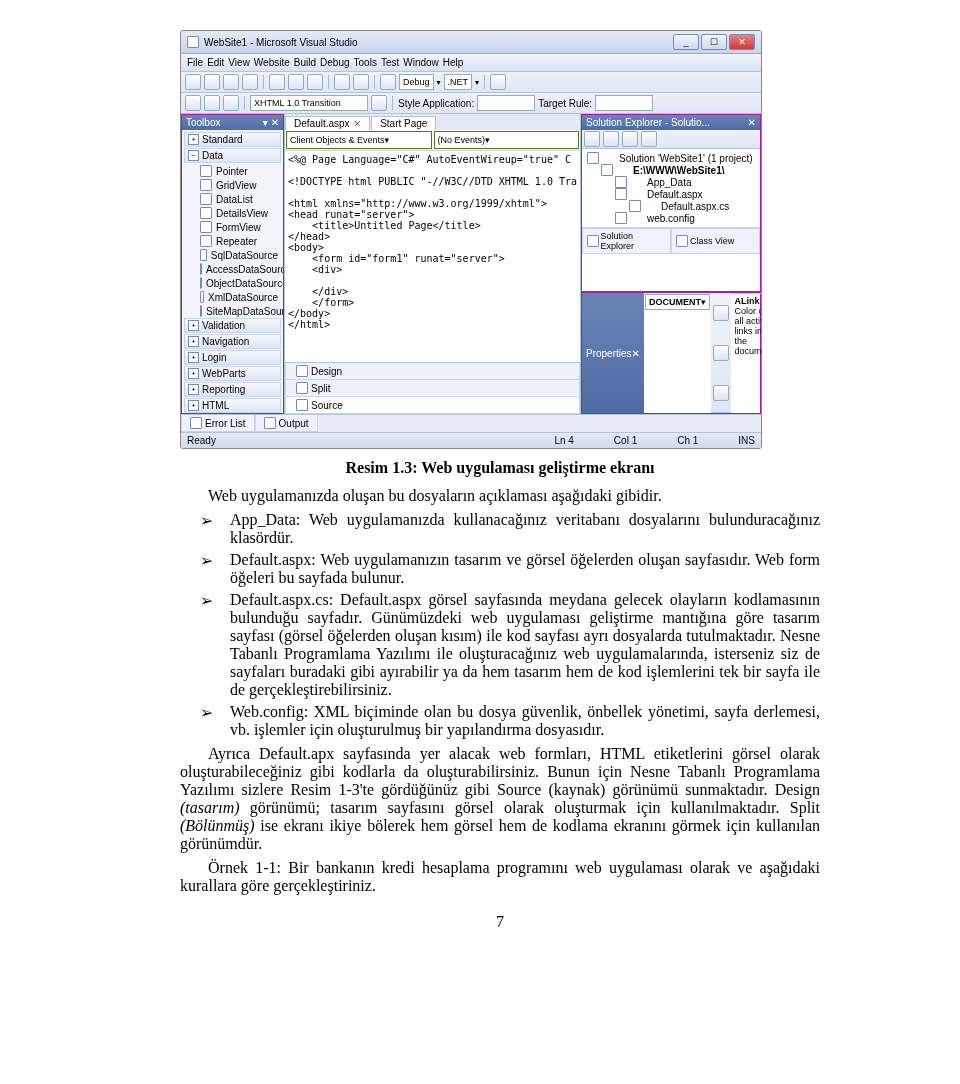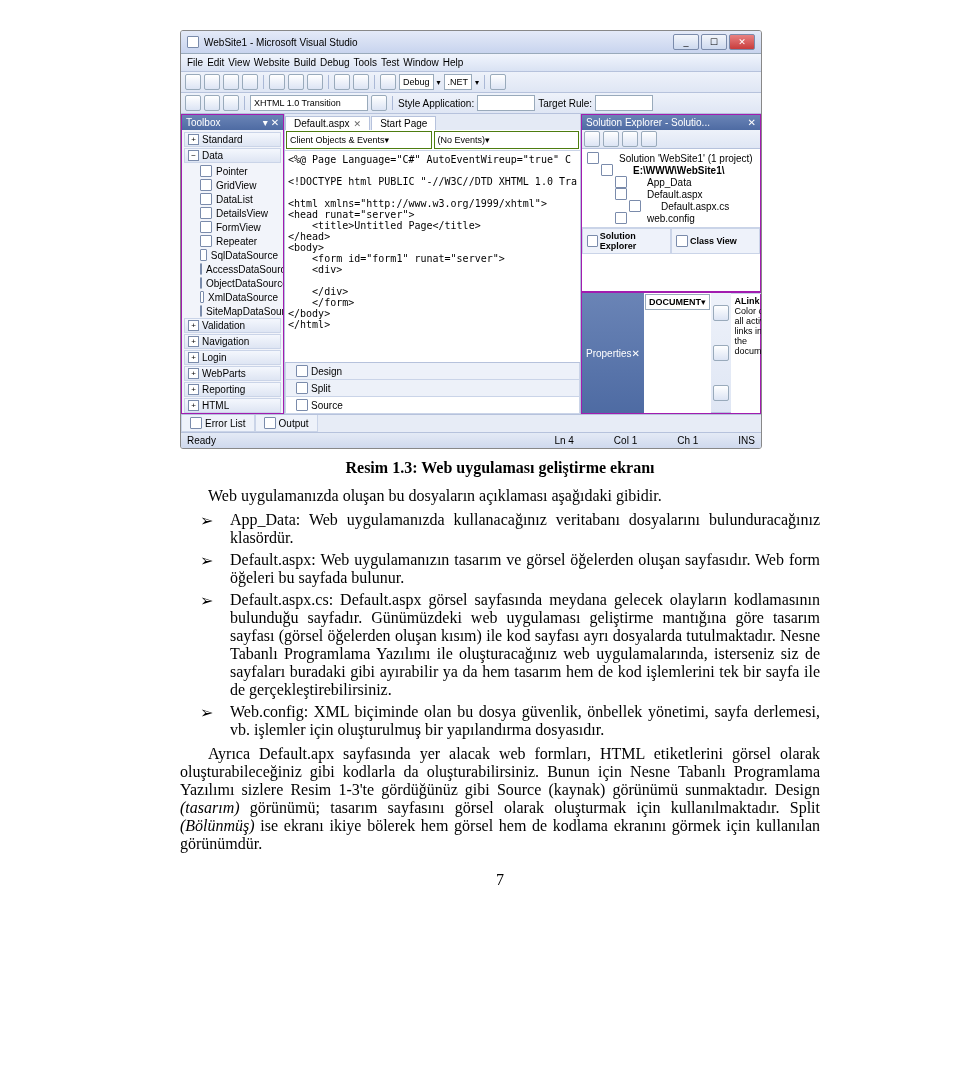--- a/index.html
+++ b/index.html
@@ -162,21 +162,21 @@
     font-size:10px;
     display:flex;align-items:center;gap:3px;
   }
   .view-tab.active { background:#fff;}
   .right-col { width:180px; display:flex;flex-direction:column;}
   .sol-ex { flex:1; background:#fff;display:flex;flex-direction:column;}
   .sol-tree { padding:3px;font-size:10px;}
   .tree-node { padding:0 0 0 2px;display:flex;align-items:center;gap:20px;}
   .tree-indent1 { padding-left:16px;}
   .tree-indent2 { padding-left:30px;}
-  .sol-tabs { display:flex;border-top:1px solid #cad4e8;font-weight:bold;}
+  .sol-tabs { display:flex;border-top:1px solid #cad4e8;}
   .sol-tabs .sol-tb {
     flex:1;font-size:9px;padding:2px 4px;border:1px solid #cad4e8;background:#eef2fa;
     display:flex;align-items:center;gap:2px;
   }
   .props { height:120px;background:#fff;display:flex;flex-direction:row;}
   .prop-grid {
     flex:1;font-size:10px;overflow:hidden;
   }
   .prop-row {
     display:flex;border-bottom:1px solid #e2e6ee;
@@ -544,14 +544,15 @@
   <p class="para" style="text-indent:28px;">Web uygulamanızda oluşan bu dosyaların açıklaması aşağıdaki gibidir.</p>
   <ul class="bullets">
     <li>App_Data: Web uygulamanızda kullanacağınız veritabanı dosyalarını bulunduracağınız klasördür.</li>
     <li>Default.aspx: Web uygulamanızın tasarım ve görsel öğelerden oluşan sayfasıdır. Web form öğeleri bu sayfada bulunur.</li>
     <li>Default.aspx.cs: Default.aspx görsel sayfasında meydana gelecek olayların kodlamasının bulunduğu sayfadır. Günümüzdeki web uygulaması geliştirme mantığına göre tasarım sayfası (görsel öğelerden oluşan kısım) ile kod sayfası ayrı dosyalarda tutulmaktadır. Nesne Tabanlı Programlama Yazılımı ile oluşturacağınız web uygulamalarında, isterseniz siz de sayfaları buradaki gibi ayırabilir ya da hem tasarım hem de kod işlemlerini tek bir sayfa ile de gerçekleştirebilirsiniz.</li>
     <li>Web.config: XML biçiminde olan bu dosya güvenlik, önbellek yönetimi, sayfa derlemesi, vb. işlemler için oluşturulmuş bir yapılandırma dosyasıdır.</li>
   </ul>
   <p class="para" style="text-indent:28px;">
     <span>Ayrıca Default.apx sayfasında yer alacak web formları, HTML etiketlerini görsel olarak oluşturabileceğiniz gibi kodlarla da oluşturabilirsiniz. Bunun için Nesne Tabanlı Programlama Yazılımı sizlere Resim 1-3'te gördüğünüz gibi Source (kaynak) görünümü sunmaktadır. Design </span><span class="italic">(tasarım)</span><span> görünümü; tasarım sayfasını görsel olarak oluşturmak için kullanılmaktadır. Split </span><span class="italic">(Bölünmüş)</span><span> ise ekranı ikiye bölerek hem görsel hem de kodlama ekranını görmek için kullanılan görünümdür.</span>
   </p>
+  <p class="para" style="text-indent:28px;">Örnek 1-1: Bir bankanın kredi hesaplama programını web uygulaması olarak ve aşağıdaki kurallara göre gerçekleştiriniz.</p>
   <div class="page-num">7</div>
 </div>
 
 </body></html>

